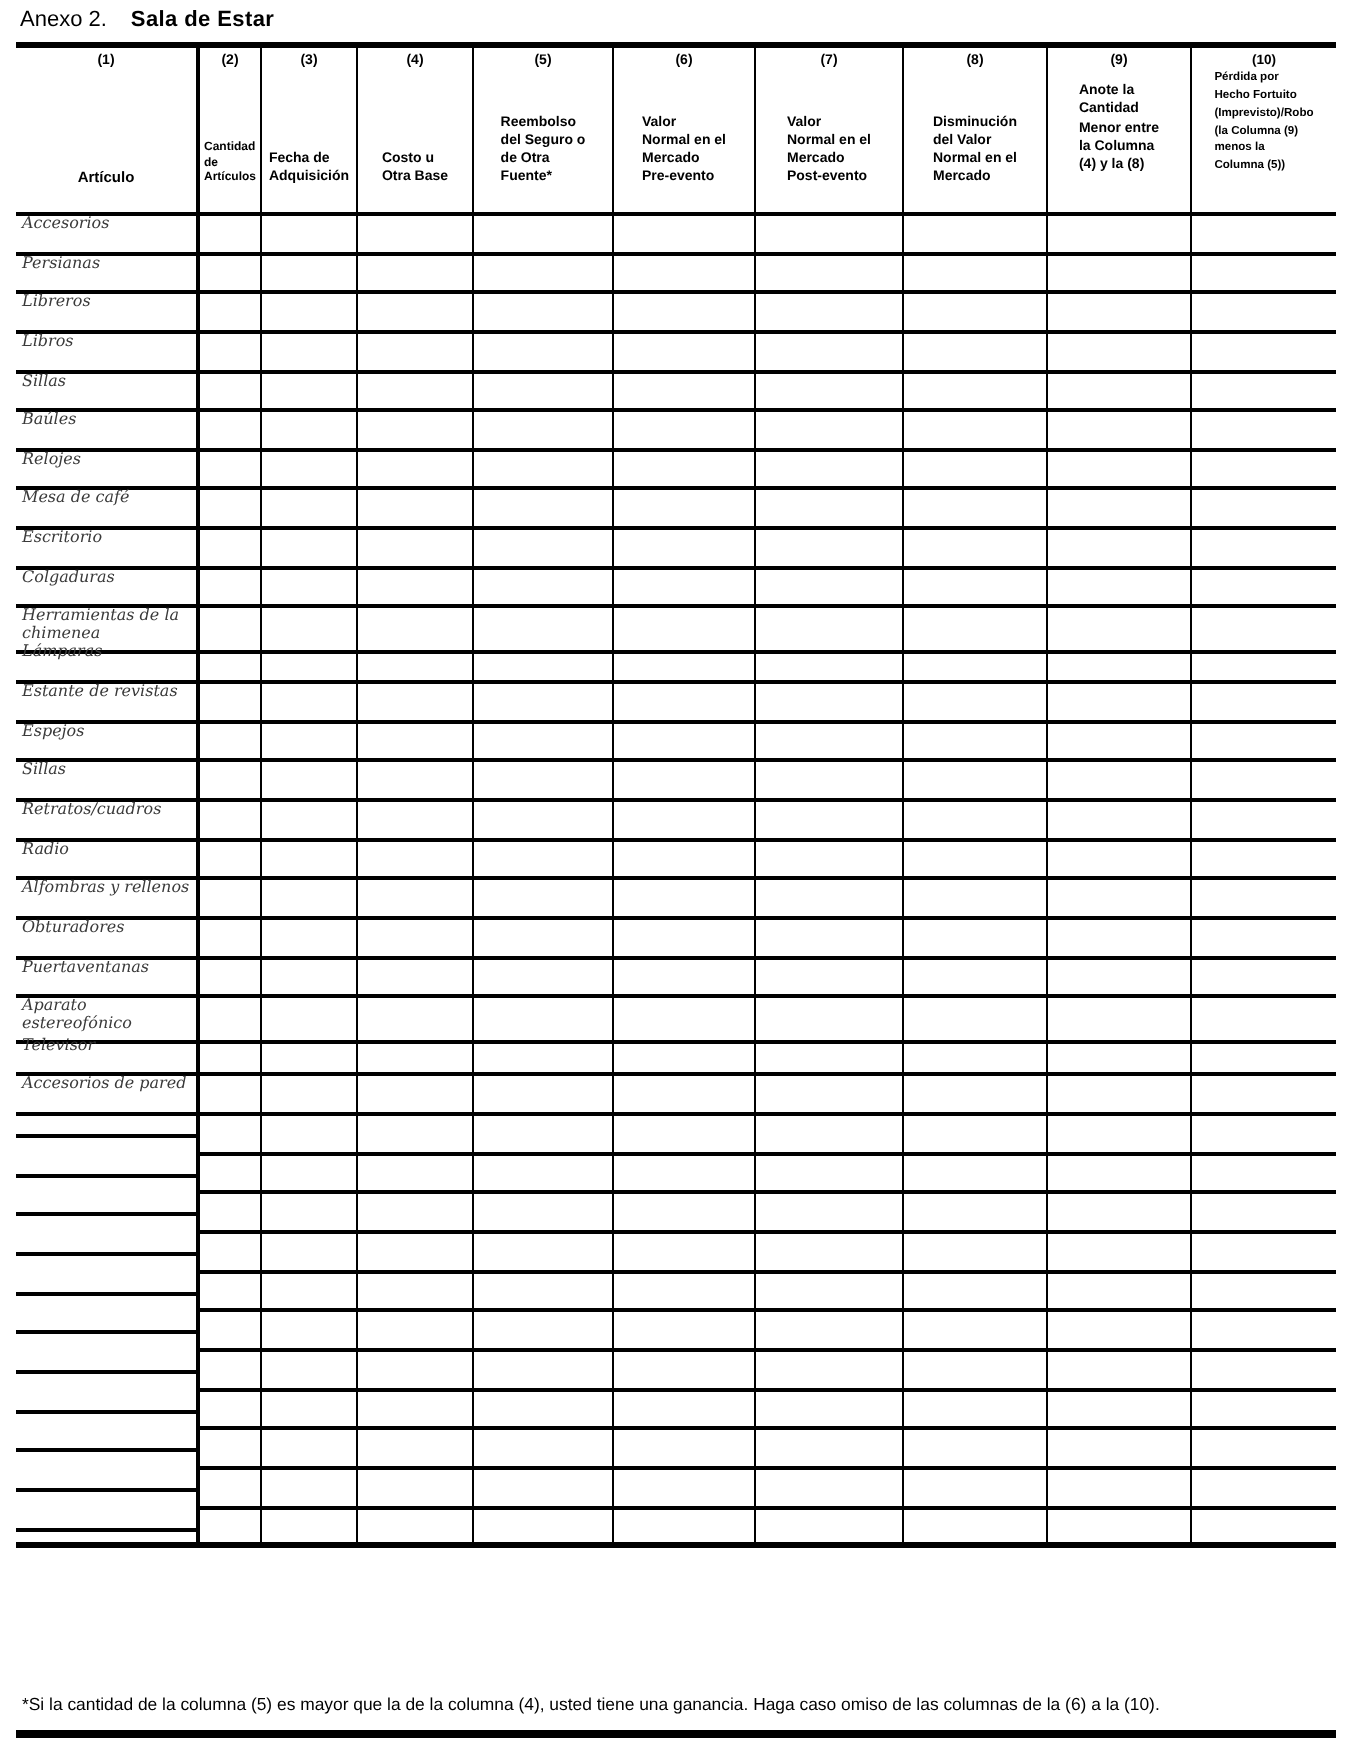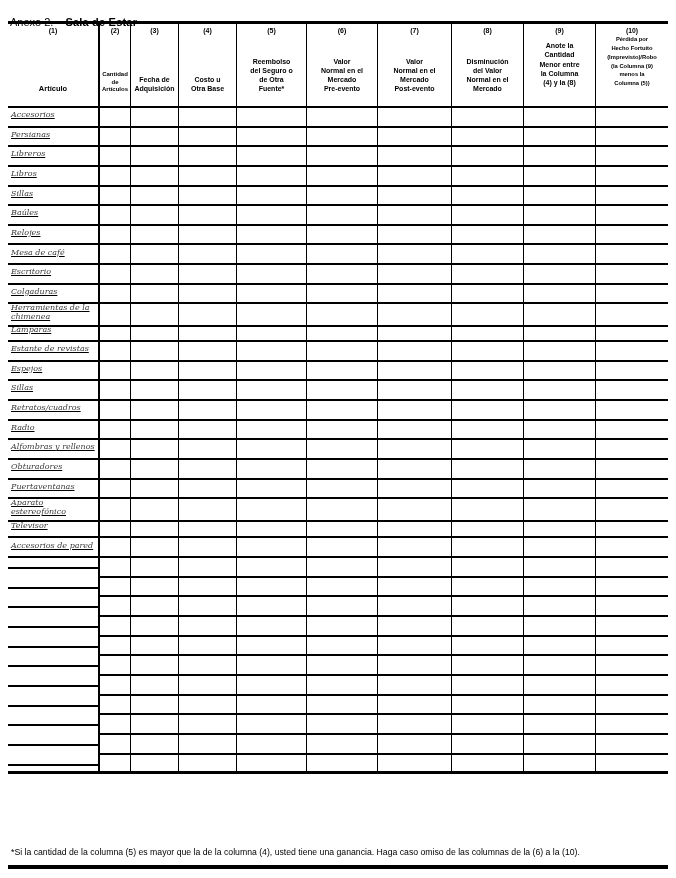--- a/index.html
+++ b/index.html
@@ -8,41 +8,41 @@
     position: relative;
     width: 676px;
     height: 878px;
     background: #fff;
     font-family: "Liberation Sans", sans-serif;
     color: #000;
     overflow: hidden;
   }
 
   
-  .title { position: absolute; left: 10px; top: 16px; font-size: 11px; white-space: nowrap; }
+  .title { position: absolute; left: 10px; top: 4px; font-size: 11px; white-space: nowrap; }
   .title .prefix { font-weight: 400; margin-right: 12px; }
   .title .name { font-weight: 700; letter-spacing: 0.2px; }
 
   
   .table {
     position: absolute;
     left: 8px; top: 21px;
     width: 660px;
     --cols: 90px 32px 48px 58px 70px 71px 74px 72px 72px 73px;
   }
   .header-row {
     display: grid;
     grid-template-columns: var(--cols);
     height: 87px;
     border-top: 3px solid #000;
     border-bottom: 2px solid #000;
   }
   .h-cell {
     display: flex; flex-direction: column; align-items: center;
-    justify-content: space-between; text-align: center;
+    justify-content: space-between; text-align: left;
     padding: 3px 1px 12px; overflow: hidden;
     border-left: 1px solid #000;
   }
   .h-cell.hc-0 { border-left: none; }
   .h-cell.hc-1 { border-left-width: 2px; }
   .h-cell.hc-8, .h-cell.hc-9 { justify-content: flex-start; }
   .h-num  { font-weight: 700; font-size: 7px; line-height: 1.1; }
   .h-label { font-weight: 700; font-size: 7px; line-height: 1.28; white-space: pre-line; }
   .hc-0 .h-label { font-size: 7.5px; }
   .hc-1 .h-label { font-size: 6px; }
@@ -50,23 +50,22 @@
   .hc-9 .h-num  { font-size: 6.8px; }
   .hc-9 .h-label { font-size: 5.8px; line-height: 1.5; margin-top: 1px; }
 
   
   .row { display: grid; grid-template-columns: var(--cols); height: 19.65px; }
   .row.tall { height: 18px; }
   .cell { border-left: 1px solid #000; border-bottom: 2px solid #000; position: relative; }
   .cell.c0 { border-left: none; }
   .cell.c1 { border-left-width: 2px; }
   .cell.c0.item {
-    display: flex; align-items: center;
+    display: flex; align-items: flex-start;
     padding: 0 1px 2.5px 3px;
-    text-decoration: underline;
   }
   .item-label {
     font-family: "DejaVu Serif", serif;
     font-style: italic;
     font-size: 8px; line-height: 1.12;
     color: #3a3a3a;
     white-space: pre-line;
   }
   .row.blank .cell.c0 { border-bottom: none; }
   .write-line { position: absolute; left: 0; top: 9px; width: 100%; height: 2px; background: #000; }

